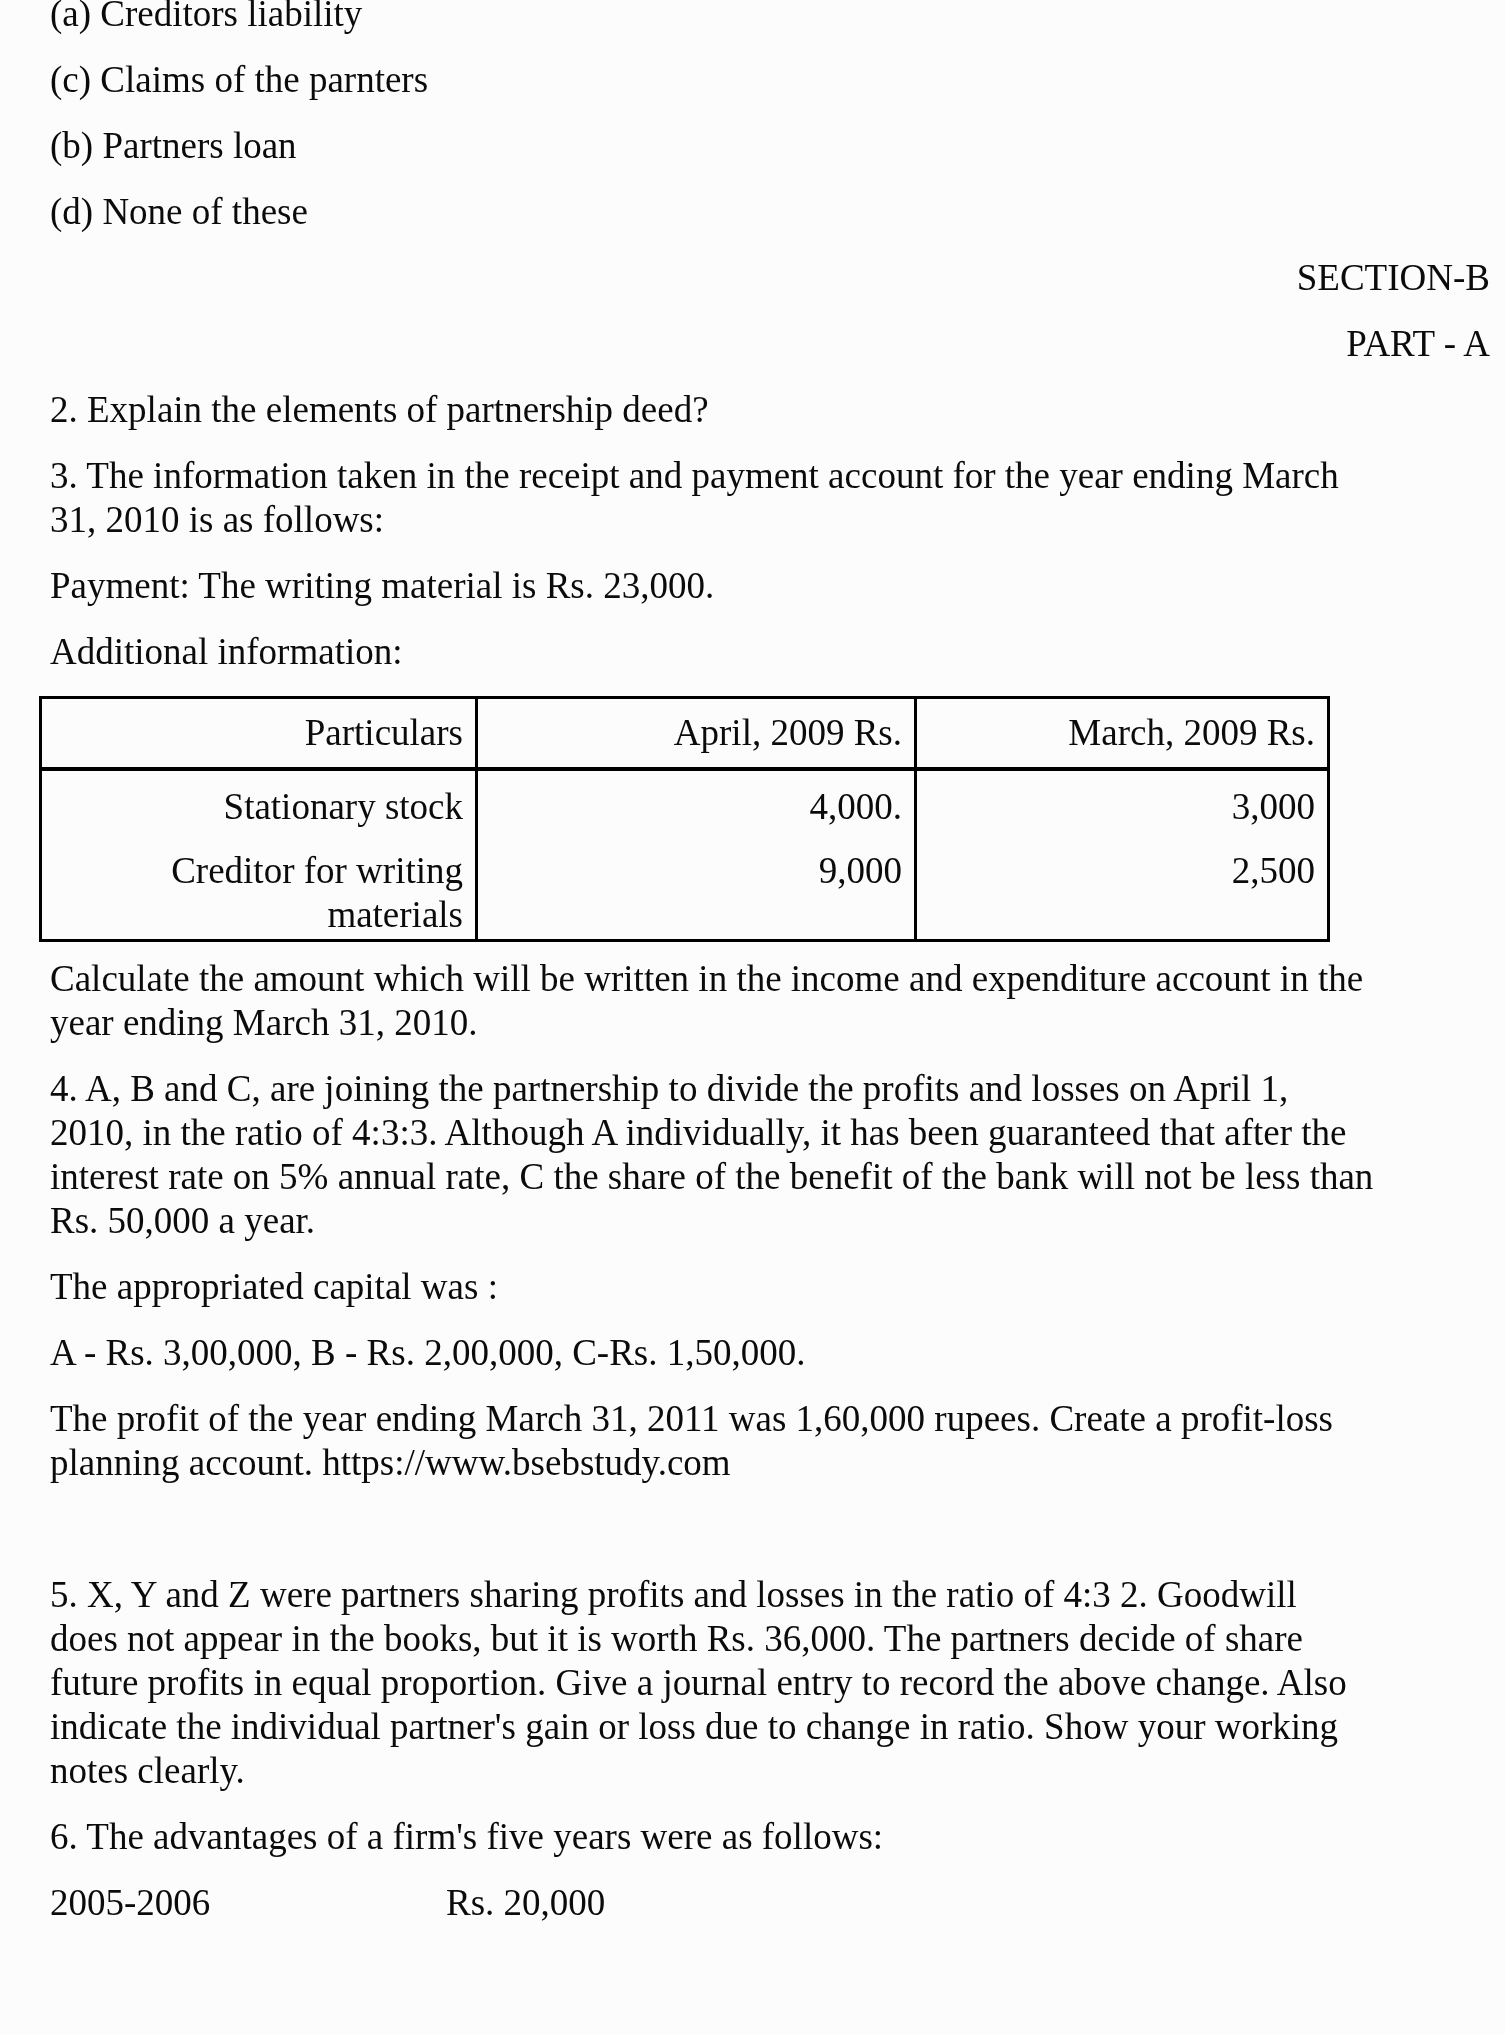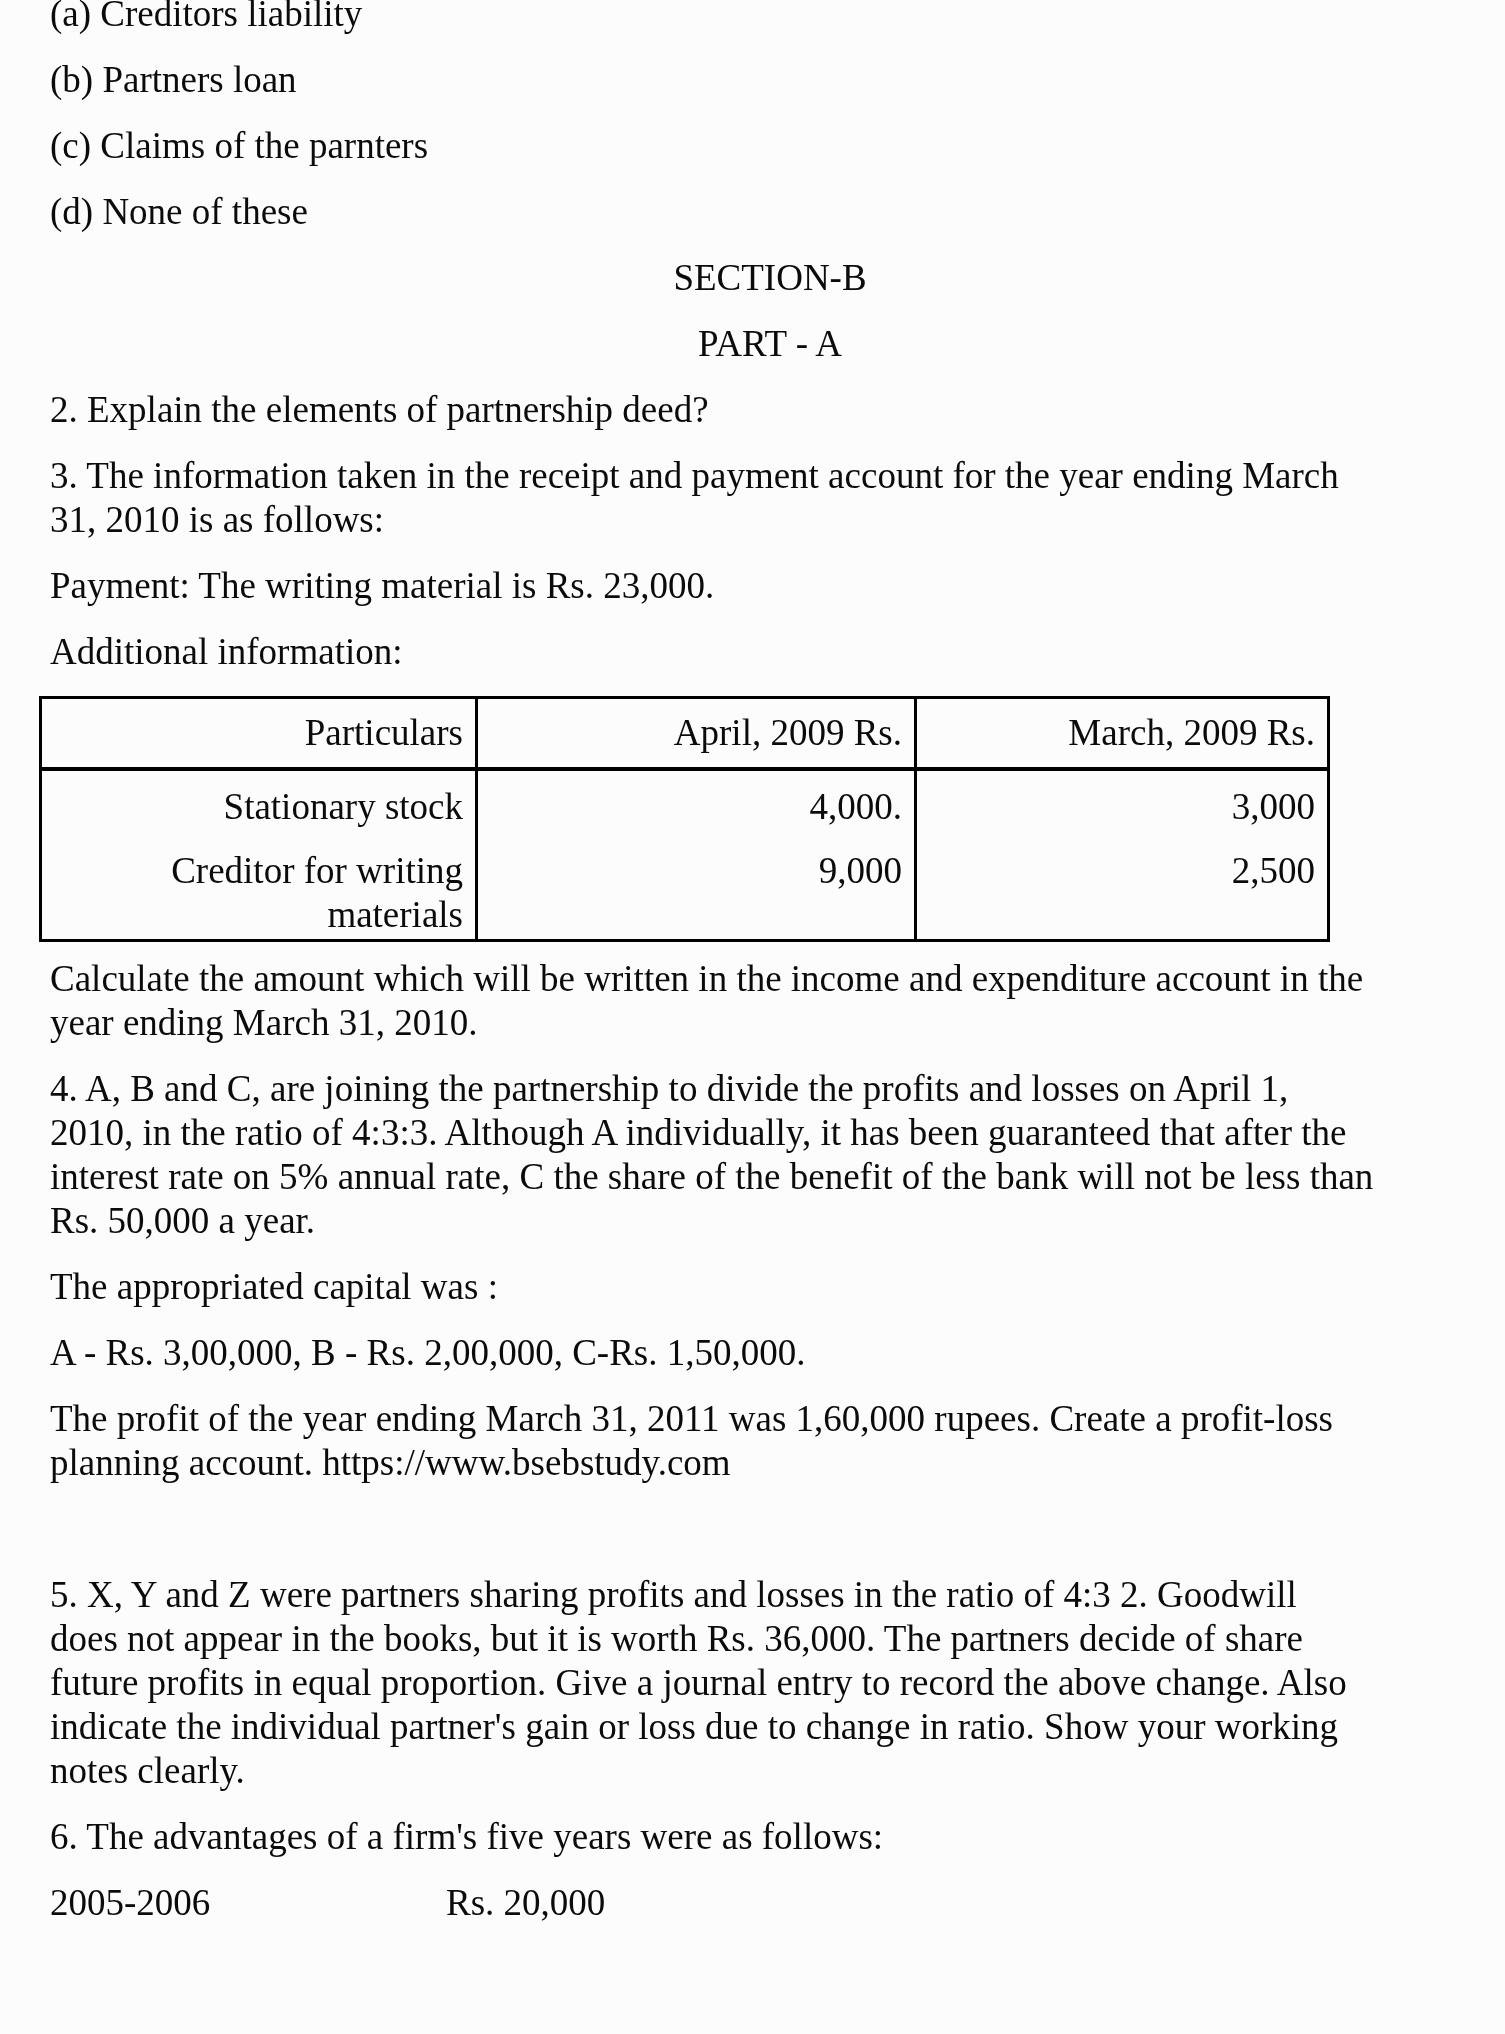--- a/index.html
+++ b/index.html
@@ -27,21 +27,21 @@
     margin: 0 0 22px 0;
   }
   .para.first {
     margin-top: -8px;
   }
   .line {
     display: block;
     white-space: nowrap;
   }
   .center {
-    text-align: center;
+    text-align: right;
   }
   .spacer {
     height: 44px;
   }
   .q6-extra {
     margin-top: 14px;
   }
   
   table.info-table {
     border-collapse: collapse;
@@ -88,24 +88,24 @@
 </style>
 </head>
 <body>
 
 <div class="doc">
 
   <div class="para first">
     <span class="line">(a) Creditors liability</span>
   </div>
   <div class="para">
+    <span class="line">(c) Claims of the parnters</span>
+  </div>
+  <div class="para">
     <span class="line">(b) Partners loan</span>
-  </div>
-  <div class="para">
-    <span class="line">(c) Claims of the parnters</span>
   </div>
   <div class="para">
     <span class="line">(d) None of these</span>
   </div>
 
   <div class="para center">
     <span class="line">SECTION-B</span>
   </div>
   <div class="para center">
     <span class="line">PART - A</span>

